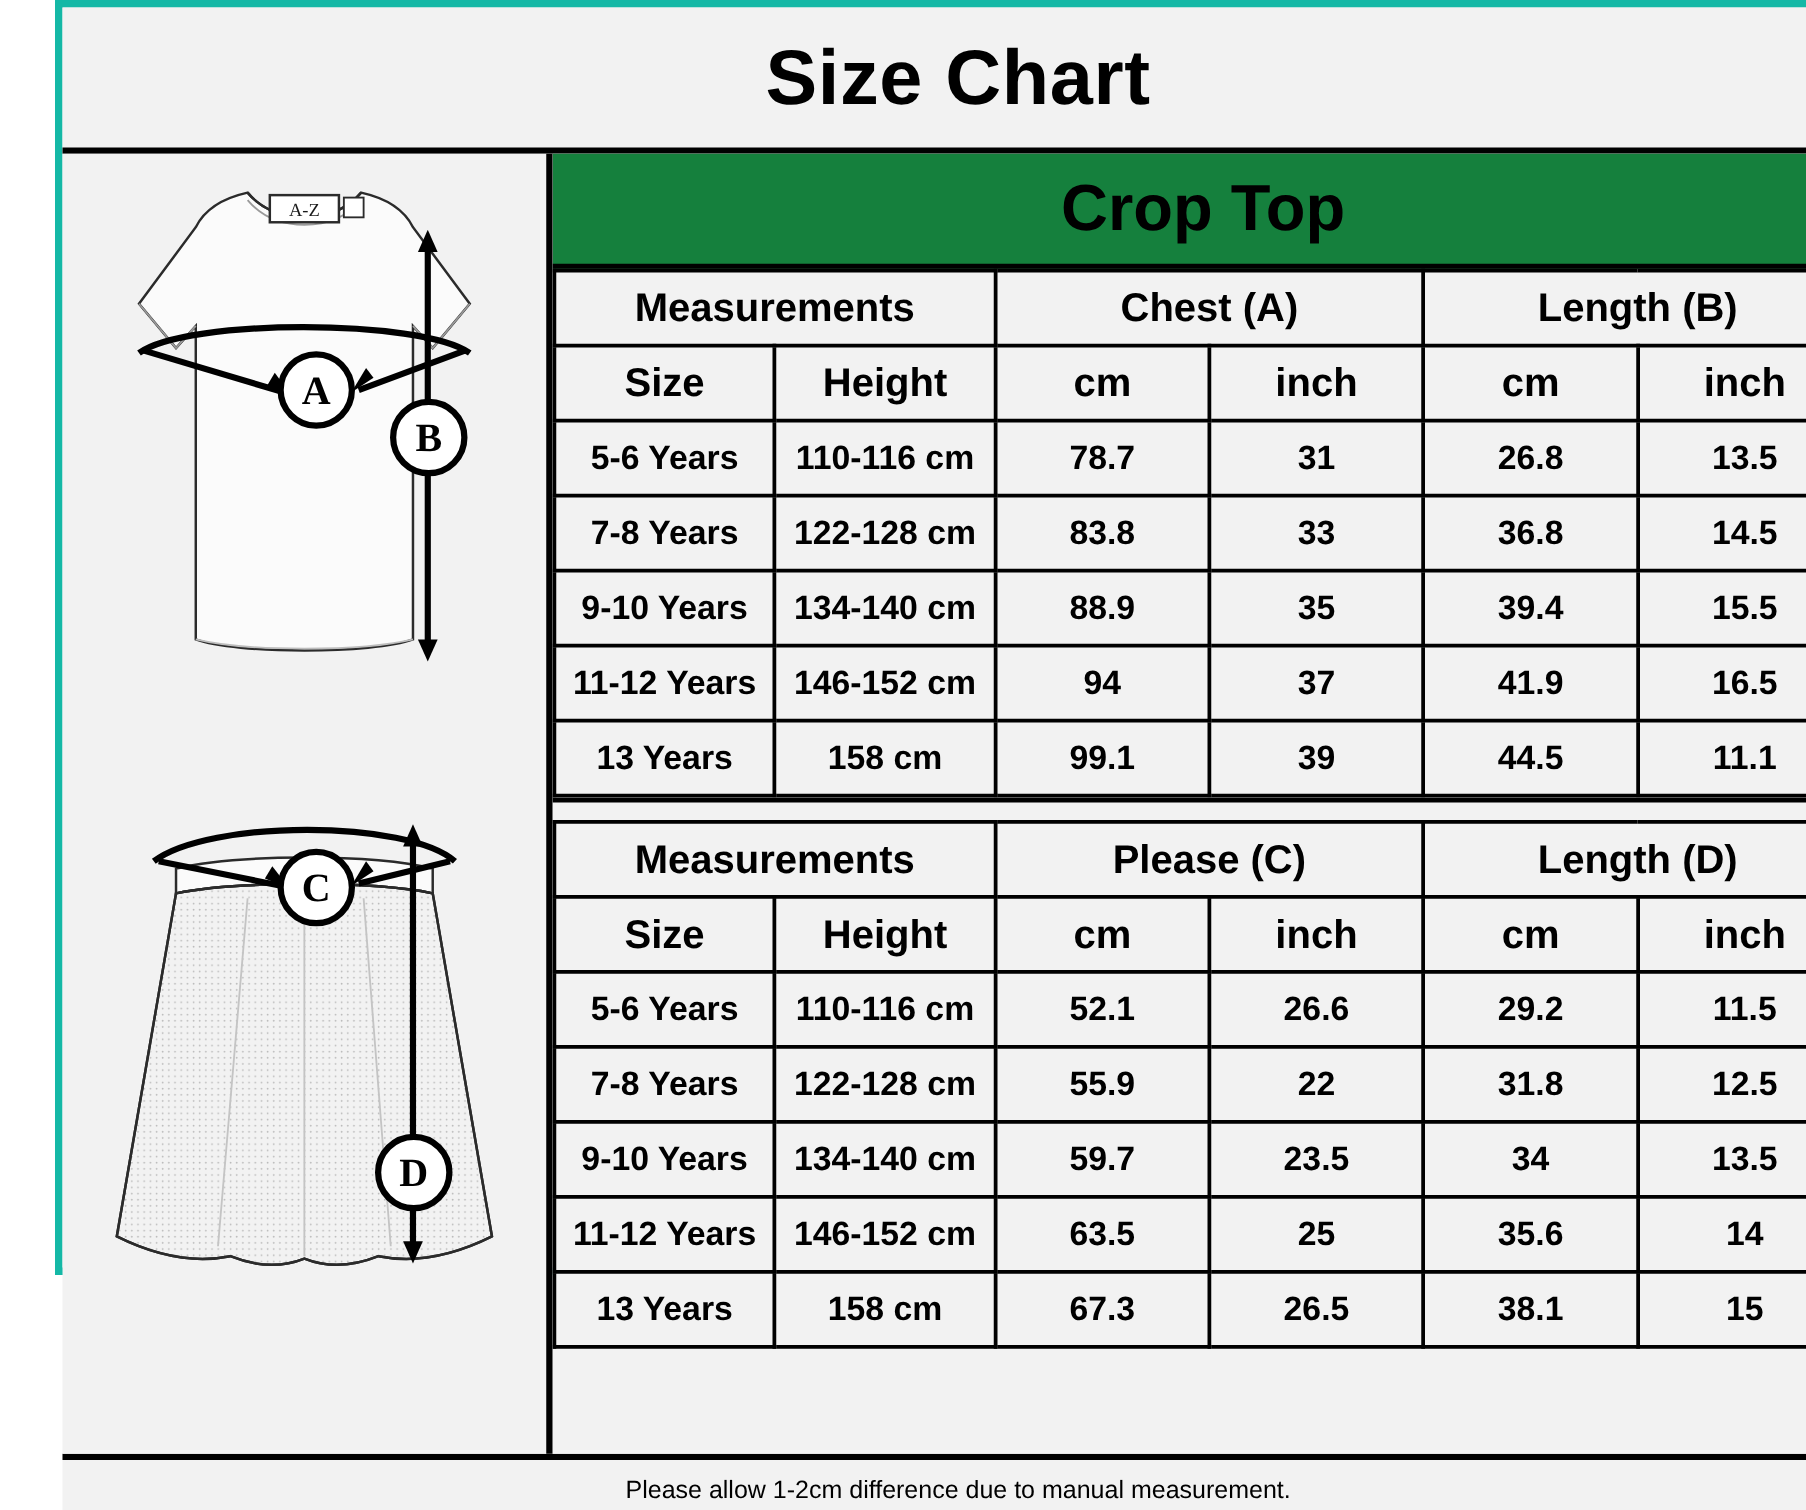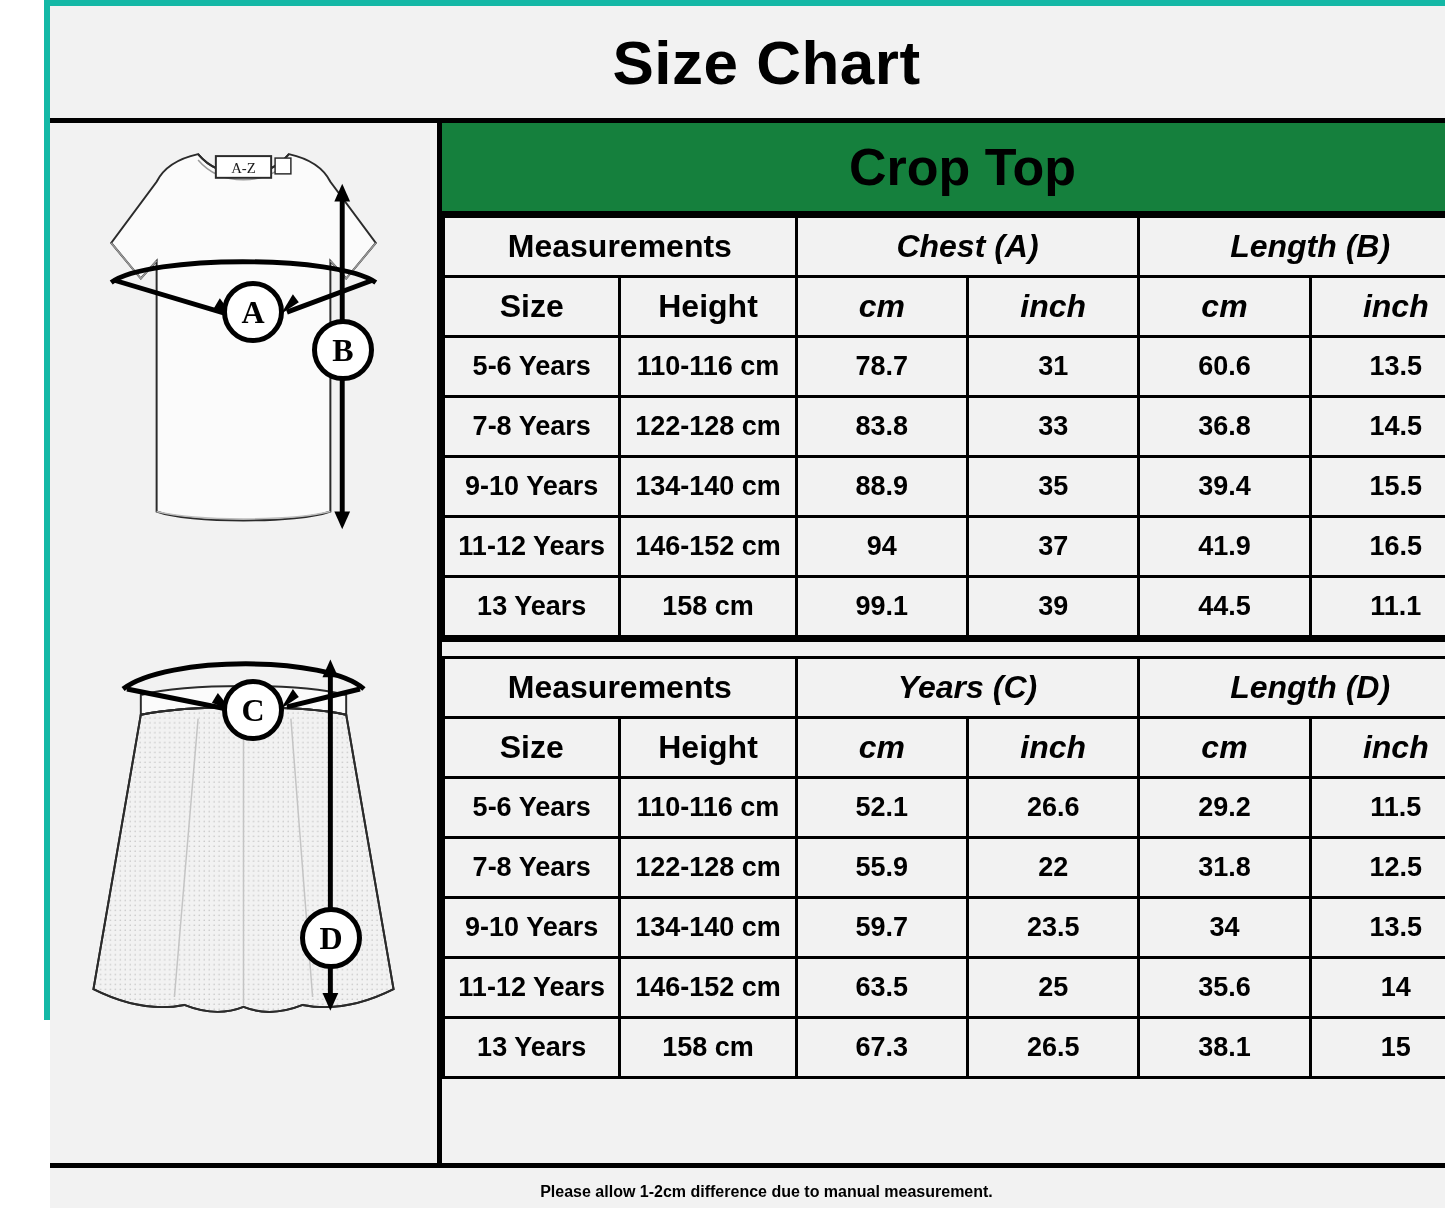--- a/index.html
+++ b/index.html
@@ -58,22 +58,22 @@
   
   .footer {
     height: 48px;
     border-top: 5px solid #000000;
     display: flex;
     align-items: center;
     justify-content: center;
     background: #f2f2f2;
   }
   .footer .note {
-    font-size: 16px;
-    font-weight: bold;
+    font-size: 20px;
+    font-weight: normal;
   }
   
   .section {
     width: 100%;
   }
   .section-header {
     height: 88px;
     display: flex;
     align-items: center;
     justify-content: center;
@@ -97,21 +97,21 @@
     background: #f2f2f2;
     padding: 0;
     height: 60px;
     box-sizing: border-box;
   }
   table th {
     font-size: 32px;
   }
   .c-size   { width: 175px; }
   .c-height { width: 185px; }
-  .c-num    { width: 170px; font-style: italic; }
+  .c-num    { width: 170px; }
   .gap {
     height: 14px;
     background: #f2f2f2;
     border-top: 4px solid #000000;
   }
   
   .garment {
     position: absolute;
     left: 0;
     width: 100%;
@@ -244,21 +244,21 @@
             <th class="c-num">cm</th>
             <th class="c-num">inch</th>
             <th class="c-num">cm</th>
             <th class="c-num">inch</th>
           </tr>
           <tr>
             <td>5-6 Years</td>
             <td>110-116 cm</td>
             <td>78.7</td>
             <td>31</td>
-            <td>60.6</td>
+            <td>26.8</td>
             <td>13.5</td>
           </tr>
           <tr>
             <td>7-8 Years</td>
             <td>122-128 cm</td>
             <td>83.8</td>
             <td>33</td>
             <td>36.8</td>
             <td>14.5</td>
           </tr>
@@ -290,21 +290,21 @@
           </table>
       </div>
 
       <div class="gap"></div>
 
       <div class="section">
         <table>
           <tbody>
               <tr>
             <th class="c-size" colspan="2">Measurements</th>
-            <th class="c-num" colspan="2">Years (C)</th>
+            <th class="c-num" colspan="2">Please (C)</th>
             <th class="c-num" colspan="2">Length (D)</th>
           </tr>
           <tr>
             <th class="c-size">Size</th>
             <th class="c-height">Height</th>
             <th class="c-num">cm</th>
             <th class="c-num">inch</th>
             <th class="c-num">cm</th>
             <th class="c-num">inch</th>
           </tr>

